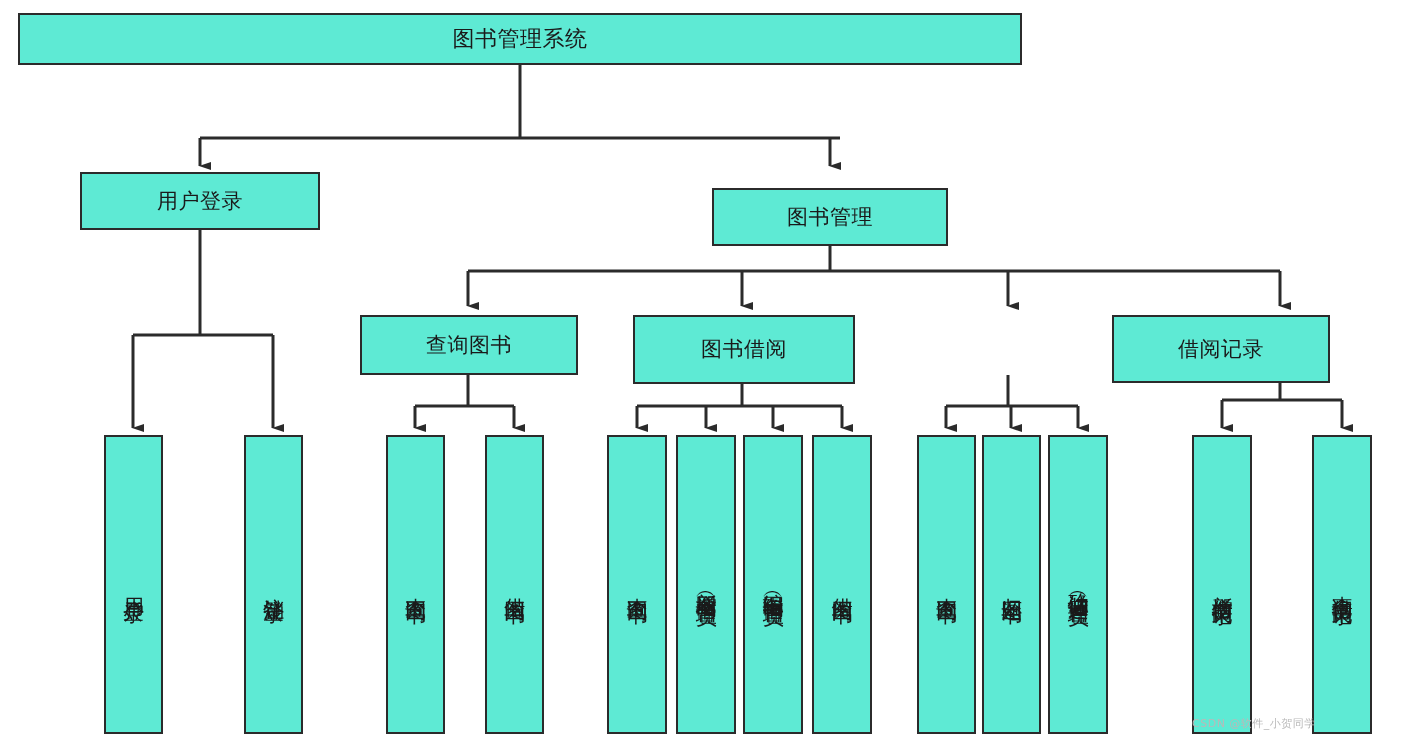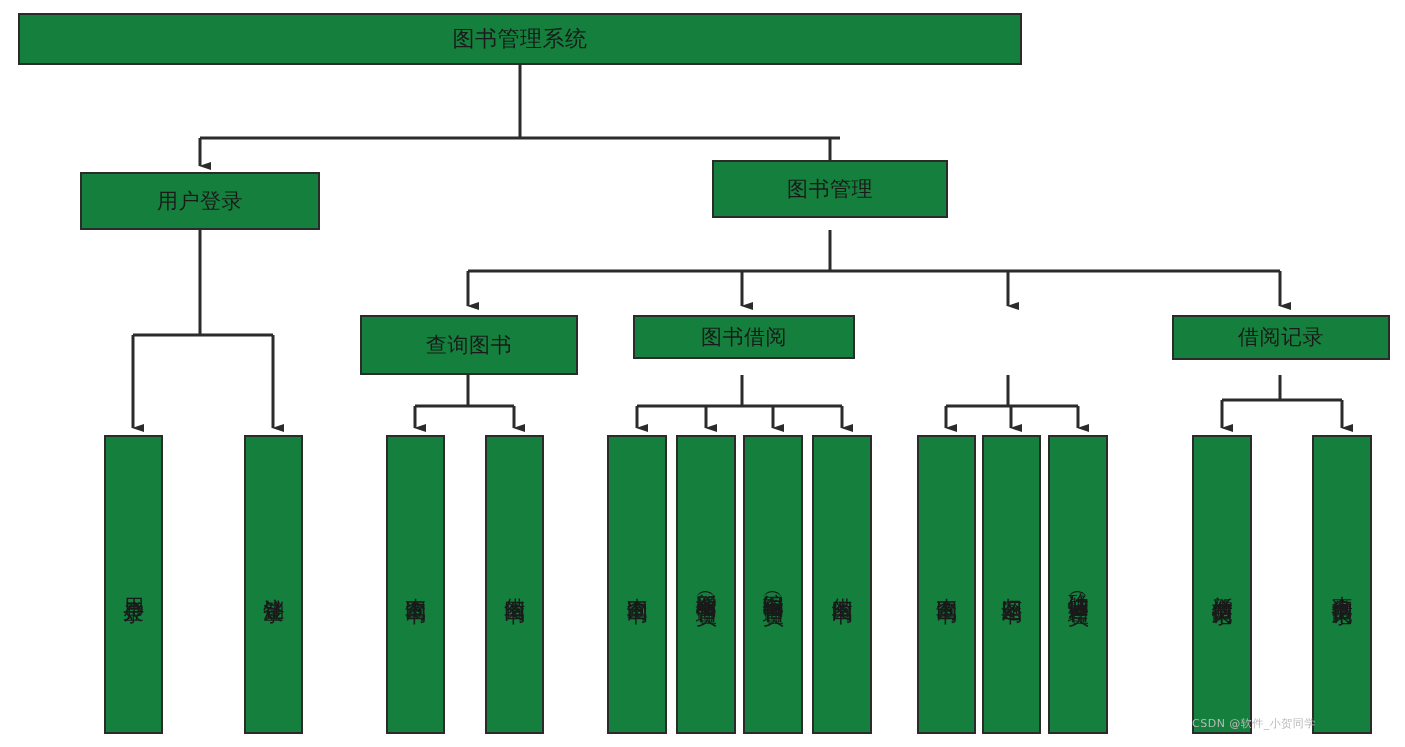--- a/index.html
+++ b/index.html
@@ -22,21 +22,21 @@
     position: absolute;
     left: 0;
     top: 0;
     width: 1405px;
     height: 747px;
     pointer-events: none;
   }
   .node {
     position: absolute;
     box-sizing: border-box;
-    background: #15803d;
+    background: #5eead4;
     border: 2px solid #2b2b2b;
     display: flex;
     align-items: center;
     justify-content: center;
     color: #1a1a1a;
     z-index: 2;
   }
   .node-label {
     text-align: center;
     line-height: 1.28;
@@ -129,31 +129,31 @@
     </g>
   </svg>
 
   <div class="node horiz root" style="left:18px; top:13px; width:1004px; height:52px;">
     <span class="node-label">图书管理系统</span>
   </div>
 
   <div class="node horiz" style="left:80px; top:172px; width:240px; height:58px;">
     <span class="node-label">用户登录</span>
   </div>
-  <div class="node horiz" style="left:712px; top:160px; width:236px; height:58px;">
+  <div class="node horiz" style="left:712px; top:188px; width:236px; height:58px;">
     <span class="node-label">图书管理</span>
   </div>
 
   <div class="node horiz" style="left:360px; top:315px; width:218px; height:60px;">
     <span class="node-label">查询图书</span>
   </div>
-  <div class="node horiz" style="left:633px; top:315px; width:222px; height:44px;">
+  <div class="node horiz" style="left:633px; top:315px; width:222px; height:69px;">
     <span class="node-label">图书借阅</span>
   </div>
-  <div class="node horiz" style="left:1172px; top:315px; width:218px; height:45px;">
+  <div class="node horiz" style="left:1112px; top:315px; width:218px; height:68px;">
     <span class="node-label">借阅记录</span>
   </div>
 
   <div class="node vert" style="left:104px; top:435px; width:59px; height:299px;">
     <span class="node-label">用户登录</span>
   </div>
   <div class="node vert" style="left:244px; top:435px; width:59px; height:299px;">
     <span class="node-label">注销登录</span>
   </div>
 

